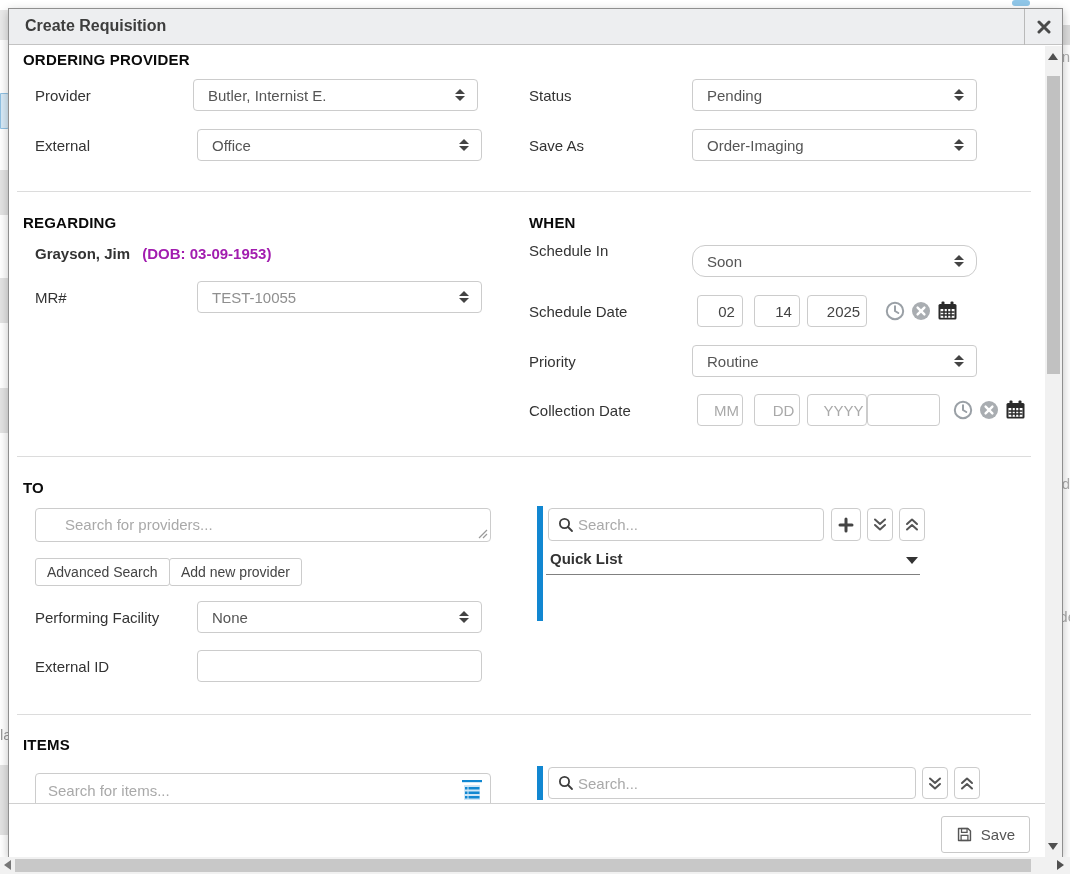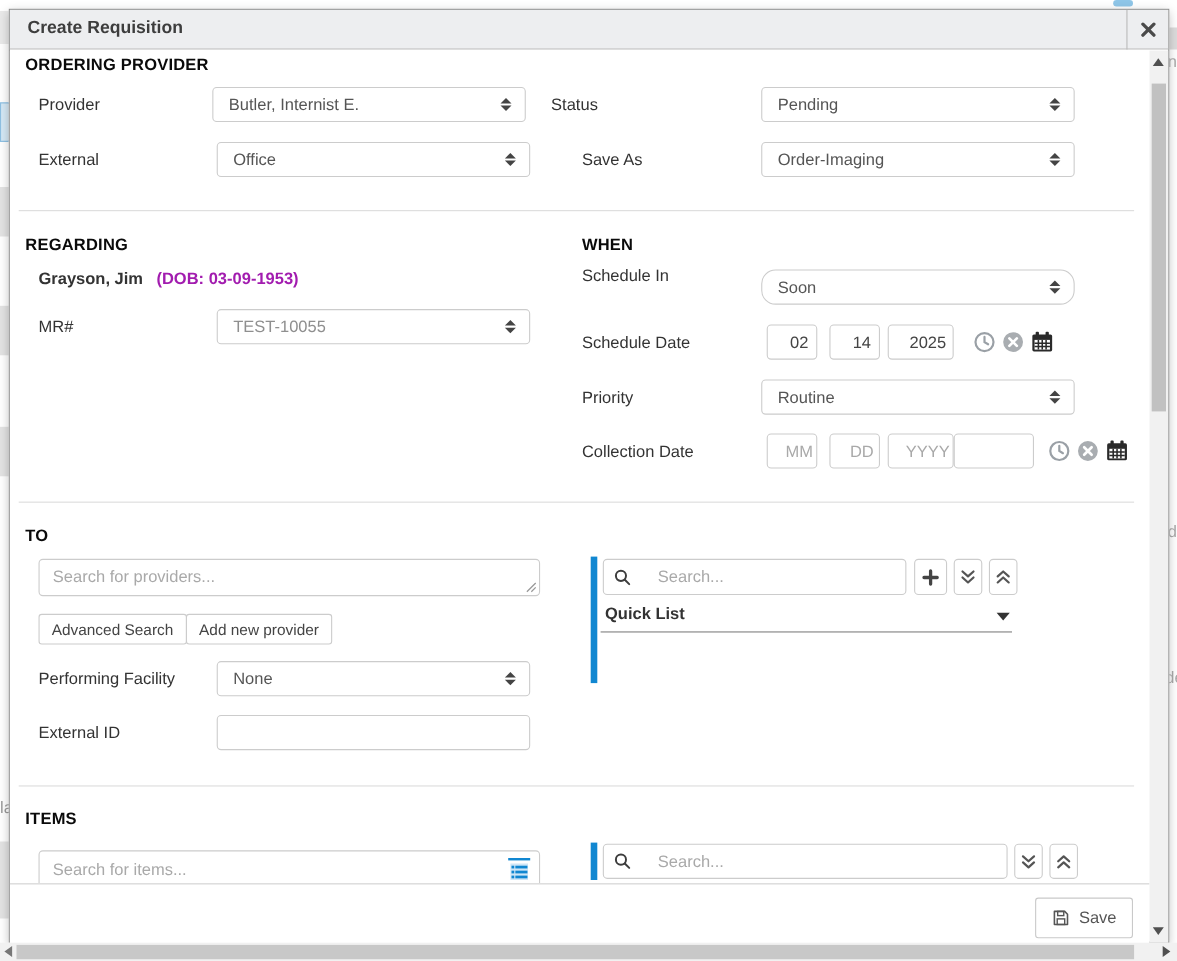--- a/index.html
+++ b/index.html
@@ -45,21 +45,21 @@
   .sel-arrows i.up { border-bottom:5px solid #444; }
   .sel-arrows i.dn { border-top:5px solid #444; }
 
   .tin { position:absolute; height:32px; border:1px solid #ccc; border-radius:4px;
          font-family:"Liberation Sans", sans-serif; font-size:15px; color:#444; background:#fff;padding-left:13px; }
   .tin.ctr { text-align:center; }
   .tin::placeholder { color:#a9a9a9; }
 
   .search-box { position:absolute; height:33px; border:1px solid #ccc; border-radius:4px;
          background:#fff; display:flex; align-items:center; padding-left:9px; }
-  .search-box input { border:none; outline:none; flex:1; font-size:15px; color:#444; margin-left:24px;
+  .search-box input { border:none; outline:none; flex:1; font-size:15px; color:#444; margin-left:4px;
          font-family:"Liberation Sans", sans-serif; min-width:0; background:transparent; }
   .search-box input::placeholder { color:#a9a9a9; }
 
   .mini-btn { position:absolute; height:33px; background:#fff; border:1px solid #ccc; border-radius:4px;
          display:flex; align-items:center; justify-content:center; cursor:pointer; }
   .flat-btn { position:absolute; height:28px; padding:0 11px; background:#fff; border:1px solid #ccc;
          border-radius:3px; font-size:14px; color:#444; display:flex; align-items:center; cursor:pointer; }
 
   .icon-btn { position:absolute; width:20px; height:20px; cursor:pointer; }
 
@@ -120,21 +120,21 @@
 
     <div class="lbl" style="left:26px;top:41px;">Provider</div>
     <div class="sel" style="left:184px;top:33px;">
       <span class="val">Butler, Internist E.</span>
       <span class="sel-arrows">
           <i class="up"></i>
           <i class="dn"></i>
         </span>
     </div>
 
-    <div class="lbl" style="left:492px;top:41px;">Status</div>
+    <div class="lbl" style="left:520px;top:41px;">Status</div>
     <div class="sel" style="left:683px;top:33px;">
       <span class="val">Pending</span>
       <span class="sel-arrows">
           <i class="up"></i>
           <i class="dn"></i>
         </span>
     </div>
 
     <div class="lbl" style="left:26px;top:91px;">External</div>
     <div class="sel" style="left:188px;top:83px;">
@@ -240,21 +240,21 @@
           <rect x="1.5" y="4" width="18" height="15.5" rx="1.5" fill="#2a2a2a"></rect>
           <rect x="3.5" y="9" width="14" height="8.8" fill="#fff"></rect>
           <path d="M3.5 12h14M3.5 15h14M7 9v8.8M10.5 9v8.8M14 9v8.8" stroke="#2a2a2a" stroke-width="1.4"></path>
         </svg>
     </div>
 
     <div class="divider" style="top:410px;"></div>
 
     <div class="sec-head" style="left:14px;top:433px;">TO</div>
 
-    <div class="textarea-box" style="left:26px;top:462px;width:456px;height:34px;">
+    <div class="textarea-box" style="left:26px;top:462px;width:456px;height:34px;padding-left:17px;">
       <textarea placeholder="Search for providers..." style=""></textarea>
       <span class="resize-handle">
         <svg width="10" height="10" viewBox="0 0 10 10">
             <path d="M9 1L1 9M9 5L5 9" stroke="#9a9a9a" stroke-width="1.2"></path>
           </svg>
       </span>
     </div>
 
     <div class="flat-btn" style="left:26px;top:512px;">Advanced Search</div>
     <div class="flat-btn" style="left:160px;top:512px;">Add new provider</div>

